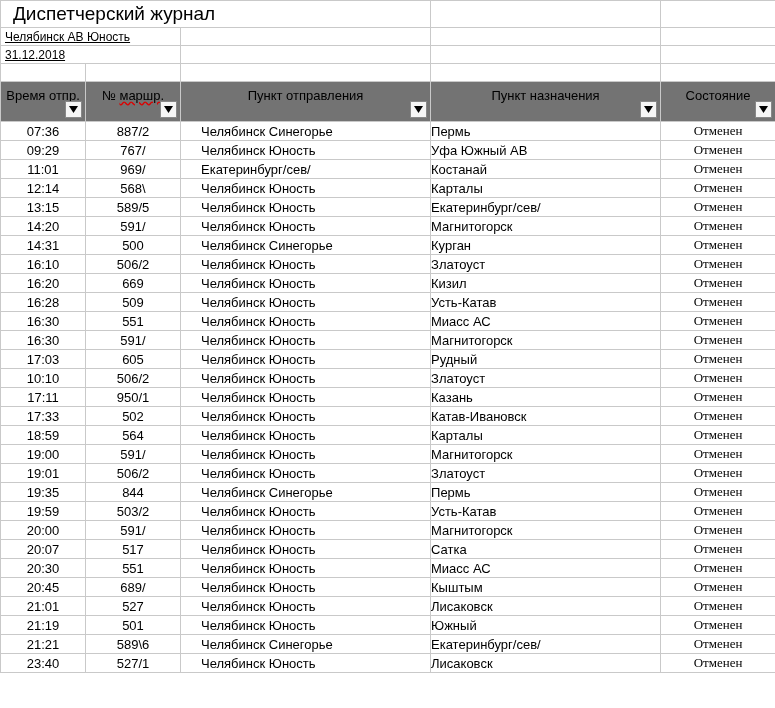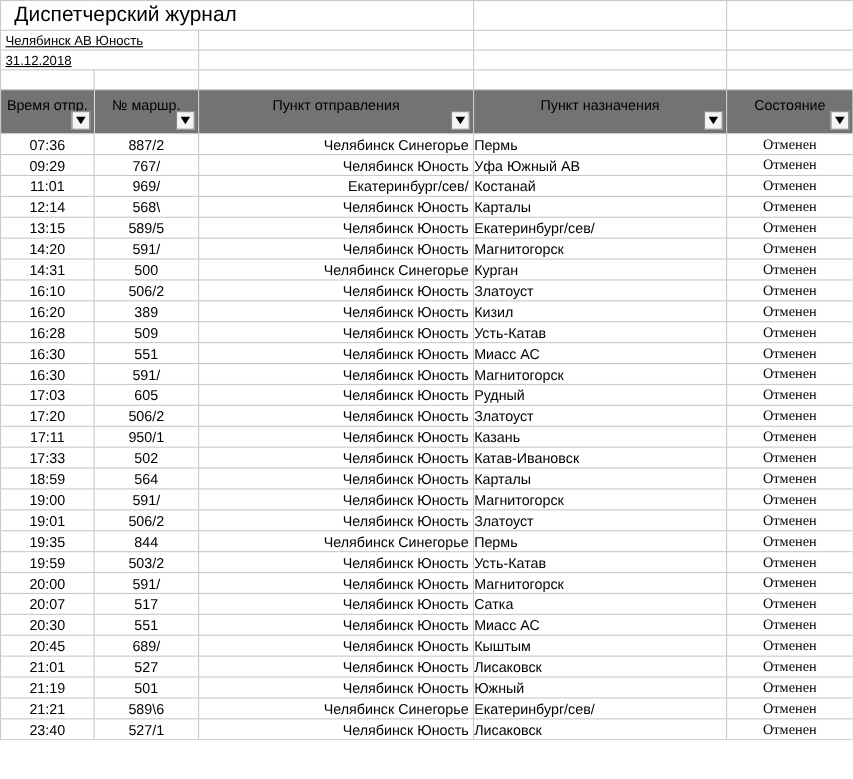--- a/index.html
+++ b/index.html
@@ -48,40 +48,41 @@
     padding-top: 6px;
   }
   .col-time  { width: 85px; }
   .col-route { width: 95px; }
   .col-dep   { width: 250px; }
   .col-dest  { width: 230px; }
   .col-stat  { width: 115px; }
 
   .c-time  { text-align: center; }
   .c-route { text-align: center; }
-  .c-dep   { text-align: right; padding-left: 20px; }
+  .c-dep   { text-align: left; padding-left: 20px; }
   .c-dest  { text-align: left; padding-left: 0; }
   .c-stat  { text-align: center; font-family: Liberation Serif, serif; }
 
   .filter-btn {
     position: absolute;
     right: 3px;
     bottom: 3px;
     width: 17px;
     height: 17px;
     background: #f5f5f5;
     border: 1px solid #888;
     display: flex;
     align-items: center;
     justify-content: center;
     cursor: pointer;
   }
   .filter-btn svg { display: block; }
 
   .underline-red {
+    text-decoration: underline;
     text-decoration-style: wavy;
     text-decoration-color: #d00;
   }
   .th-label { display: inline-block; }
 </style>
 </head>
 <body>
 
 <table>
   <colgroup>
@@ -211,21 +212,21 @@
       </tr>
       <tr>
         <td class="c-time">16:10</td>
         <td class="c-route">506/2</td>
         <td class="c-dep">Челябинск Юность</td>
         <td class="c-dest">Златоуст</td>
         <td class="c-stat">Отменен</td>
       </tr>
       <tr>
         <td class="c-time">16:20</td>
-        <td class="c-route">389</td>
+        <td class="c-route">669</td>
         <td class="c-dep">Челябинск Юность</td>
         <td class="c-dest">Кизил</td>
         <td class="c-stat">Отменен</td>
       </tr>
       <tr>
         <td class="c-time">16:28</td>
         <td class="c-route">509</td>
         <td class="c-dep">Челябинск Юность</td>
         <td class="c-dest">Усть-Катав</td>
         <td class="c-stat">Отменен</td>
@@ -245,21 +246,21 @@
         <td class="c-stat">Отменен</td>
       </tr>
       <tr>
         <td class="c-time">17:03</td>
         <td class="c-route">605</td>
         <td class="c-dep">Челябинск Юность</td>
         <td class="c-dest">Рудный</td>
         <td class="c-stat">Отменен</td>
       </tr>
       <tr>
-        <td class="c-time">17:20</td>
+        <td class="c-time">10:10</td>
         <td class="c-route">506/2</td>
         <td class="c-dep">Челябинск Юность</td>
         <td class="c-dest">Златоуст</td>
         <td class="c-stat">Отменен</td>
       </tr>
       <tr>
         <td class="c-time">17:11</td>
         <td class="c-route">950/1</td>
         <td class="c-dep">Челябинск Юность</td>
         <td class="c-dest">Казань</td>

